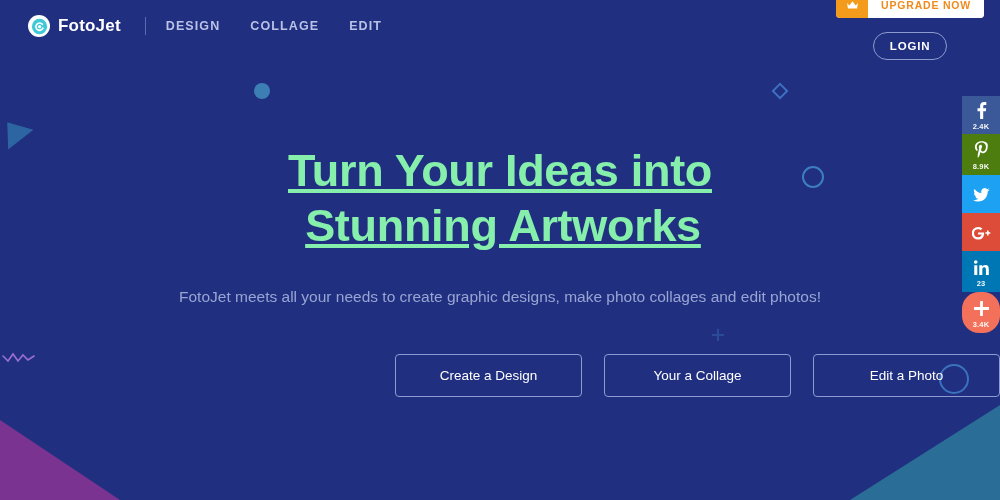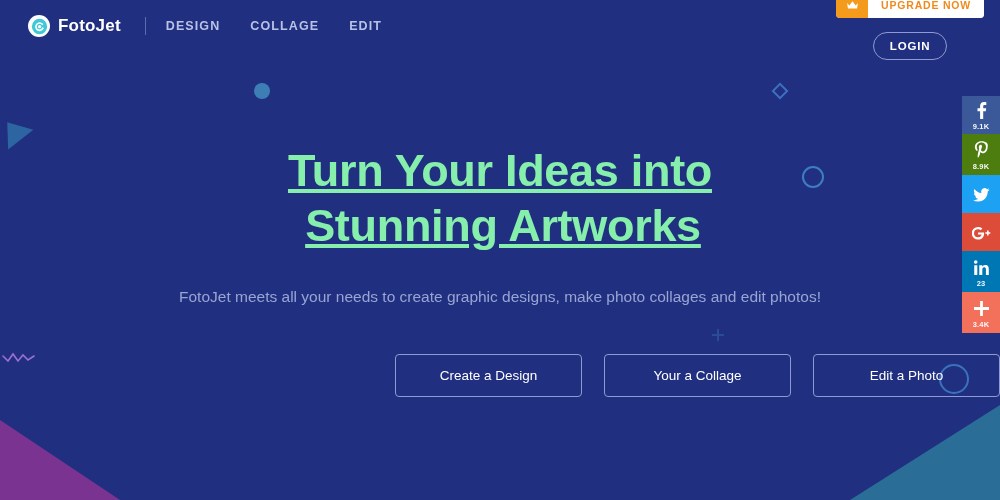--- a/index.html
+++ b/index.html
@@ -224,21 +224,21 @@
   </div>
 </section>
 
 <aside id="social-rail">
     <div class="social-item" style="background: rgb(59, 89, 152); height: 38px;">
       <span class="social-glyph">
         <svg width="11" height="17" viewBox="0 0 11 17">
           <path d="M7.2 17V9.3h2.6l.4-3H7.2V4.4c0-.87.24-1.46 1.5-1.46h1.6V.25C10 .2 9.05.1 7.95.1 5.65.1 4.1 1.5 4.1 4.08V6.3H1.5v3h2.6V17z" fill="#fff"></path>
         </svg>
       </span>
-      <span class="social-count">9.1K</span>
+      <span class="social-count">2.4K</span>
     </div>
     <div class="social-item" style="background: #4d7c0f; height: 41px;">
       <span class="social-glyph">
         <svg width="15" height="18" viewBox="0 0 15 18">
           <path d="M7.6.3C3.5.3.9 3 .9 6.1c0 1.45.79 3.25 2.06 3.82.19.09.3.05.34-.14.03-.14.2-.83.28-1.15a.3.3 0 0 0-.07-.29A3.7 3.7 0 0 1 2.8 6c0-2.3 1.76-4.53 4.76-4.53 2.59 0 4.4 1.74 4.4 4.23 0 2.81-1.43 4.76-3.28 4.76-1.02 0-1.79-.84-1.54-1.87.29-1.24.86-2.57.86-3.46 0-.8-.43-1.46-1.32-1.46-1.05 0-1.89 1.08-1.89 2.52 0 .92.31 1.54.31 1.54l-1.25 5.27c-.37 1.56-.06 3.47-.03 3.66.02.11.16.14.23.05.09-.12 1.29-1.6 1.7-3.07.11-.42.65-2.53.65-2.53.32.61 1.26 1.15 2.26 1.15 2.97 0 4.99-2.71 4.99-6.33C14.65 2.7 12.3.3 7.6.3z" fill="#fff"></path>
         </svg>
       </span>
       <span class="social-count">8.9K</span>
     </div>
     <div class="social-item" style="background: rgb(29, 161, 242); height: 38px;">
@@ -257,21 +257,21 @@
       </span>
     </div>
     <div class="social-item" style="background: rgb(0, 119, 181); height: 41px;">
       <span class="social-glyph">
         <svg width="15" height="15" viewBox="0 0 15 15">
           <path d="M3.3 15H.24V5.2H3.3V15zM1.77 3.86A1.78 1.78 0 1 1 1.77.3a1.78 1.78 0 0 1 0 3.56zM15 15h-3.06V9.95c0-1.2-.02-2.75-1.68-2.75-1.68 0-1.94 1.31-1.94 2.66V15H5.27V5.2h2.94v1.34h.04c.41-.77 1.4-1.59 2.89-1.59 3.1 0 3.67 2.04 3.67 4.69V15z" fill="#fff"></path>
         </svg>
       </span>
       <span class="social-count">23</span>
     </div>
-    <div class="social-item" style="background: rgb(243, 112, 90); height: 41px;">
+    <div class="social-item" style="background: rgb(243, 112, 90); height: 41px; border-radius: 17px;">
       <span class="social-glyph">
         <svg width="15" height="15" viewBox="0 0 15 15">
           <path d="M6.1 0h2.8v6.1H15v2.8H8.9V15H6.1V8.9H0V6.1h6.1z" fill="#fff"></path>
         </svg>
       </span>
       <span class="social-count">3.4K</span>
     </div>
   </aside>
 
 </body></html>

